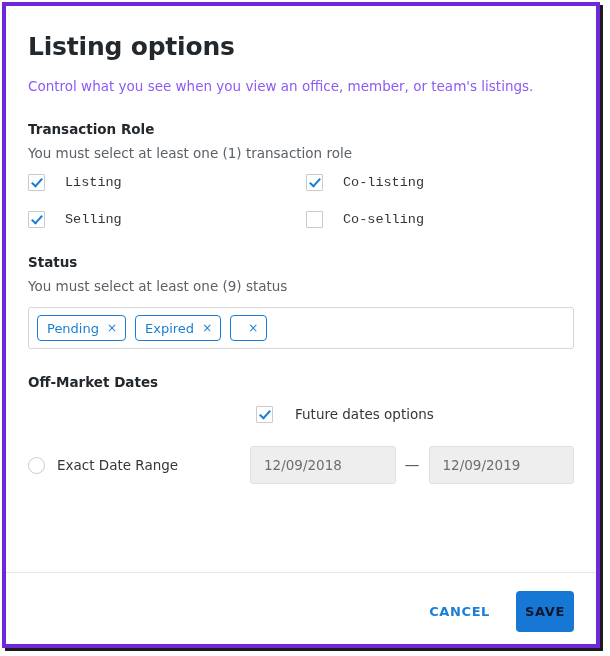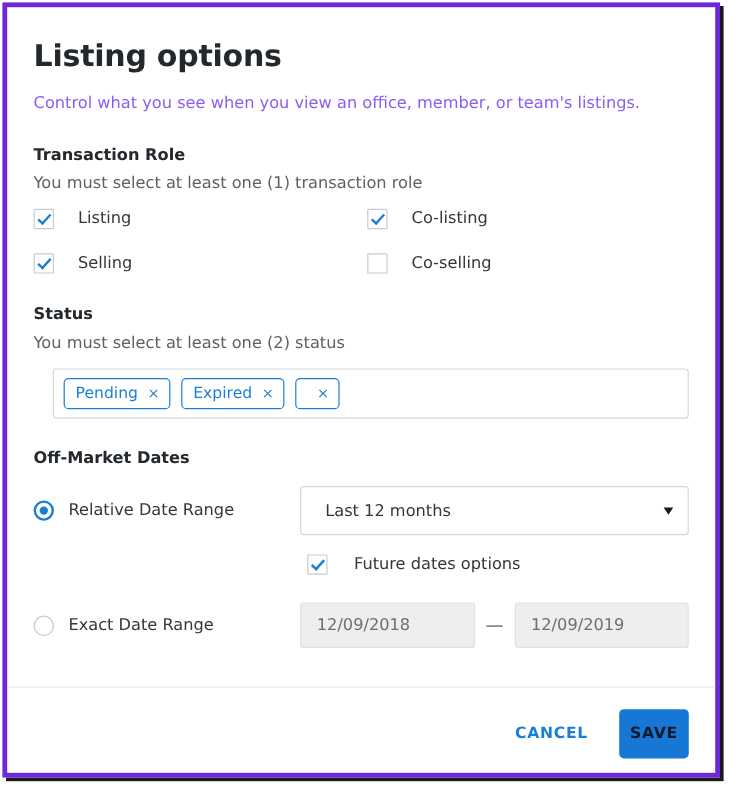--- a/index.html
+++ b/index.html
@@ -63,20 +63,21 @@
   
   .cb-grid {
     margin-top: 13px;
     display: grid;
     grid-template-columns: 278px auto;
     grid-row-gap: 20px;
   }
   .cb-row {
     display: flex;
     align-items: center;
+    font-family: Liberation Mono, monospace;
   }
   .cbox {
     width: 17px;
     height: 17px;
     border: 1px solid #c8cbcf;
     background: #ffffff;
     box-sizing: border-box;
     position: relative;
     flex: 0 0 auto;
     border-radius: 1px;
@@ -102,21 +103,20 @@
   
   .chips-box {
     margin-top: 13px;
     border: 1px solid #d5d8db;
     border-radius: 3px;
     height: 42px;
     display: flex;
     align-items: center;
     padding: 0 8px;
     box-sizing: border-box;
-    margin-left: 16px;
   }
   .chip {
     border: 1px solid #1a7fd4;
     border-radius: 4px;
     color: #1a7fd4;
     font-size: 13px;
     height: 26px;
     display: flex;
     align-items: center;
     padding: 0 8px 0 9px;
@@ -320,21 +320,21 @@
         <div class="cb-row">
           <span class="cbox"></span>
           <span class="cb-label">Co-selling</span>
         </div>
 
       </div>
     </div>
 
     <div class="sec-status">
       <div class="section-title">Status</div>
-      <div class="section-hint">You must select at least one (2) status</div>
+      <div class="section-hint">You must select at least one (9) status</div>
 
       <div class="chips-box">
 
         <span class="chip">
           <span>Pending</span>
           <span class="chip-x">×</span>
         </span>
 
         <span class="chip">
           <span>Expired</span>
@@ -344,30 +344,20 @@
         <span class="chip">
           <span class="chip-x">×</span>
         </span>
 
       </div>
     </div>
 
     <div class="sec-dates">
       <div class="section-title">Off-Market Dates</div>
 
-      <div class="date-row">
-        <div class="radio-group">
-          <span class="radio selected"></span>
-          <span class="radio-label">Relative Date Range</span>
-        </div>
-        <div class="select-box">
-          <span class="select-value">Last 12 months</span>
-          <span class="select-arrow"></span>
-        </div>
-      </div>
 
       <div class="future-row">
         <span class="cbox checked"></span>
         <span class="future-label">Future dates options</span>
       </div>
 
       <div class="exact-row">
         <div class="radio-group">
           <span class="radio"></span>
           <span class="radio-label">Exact Date Range</span>

